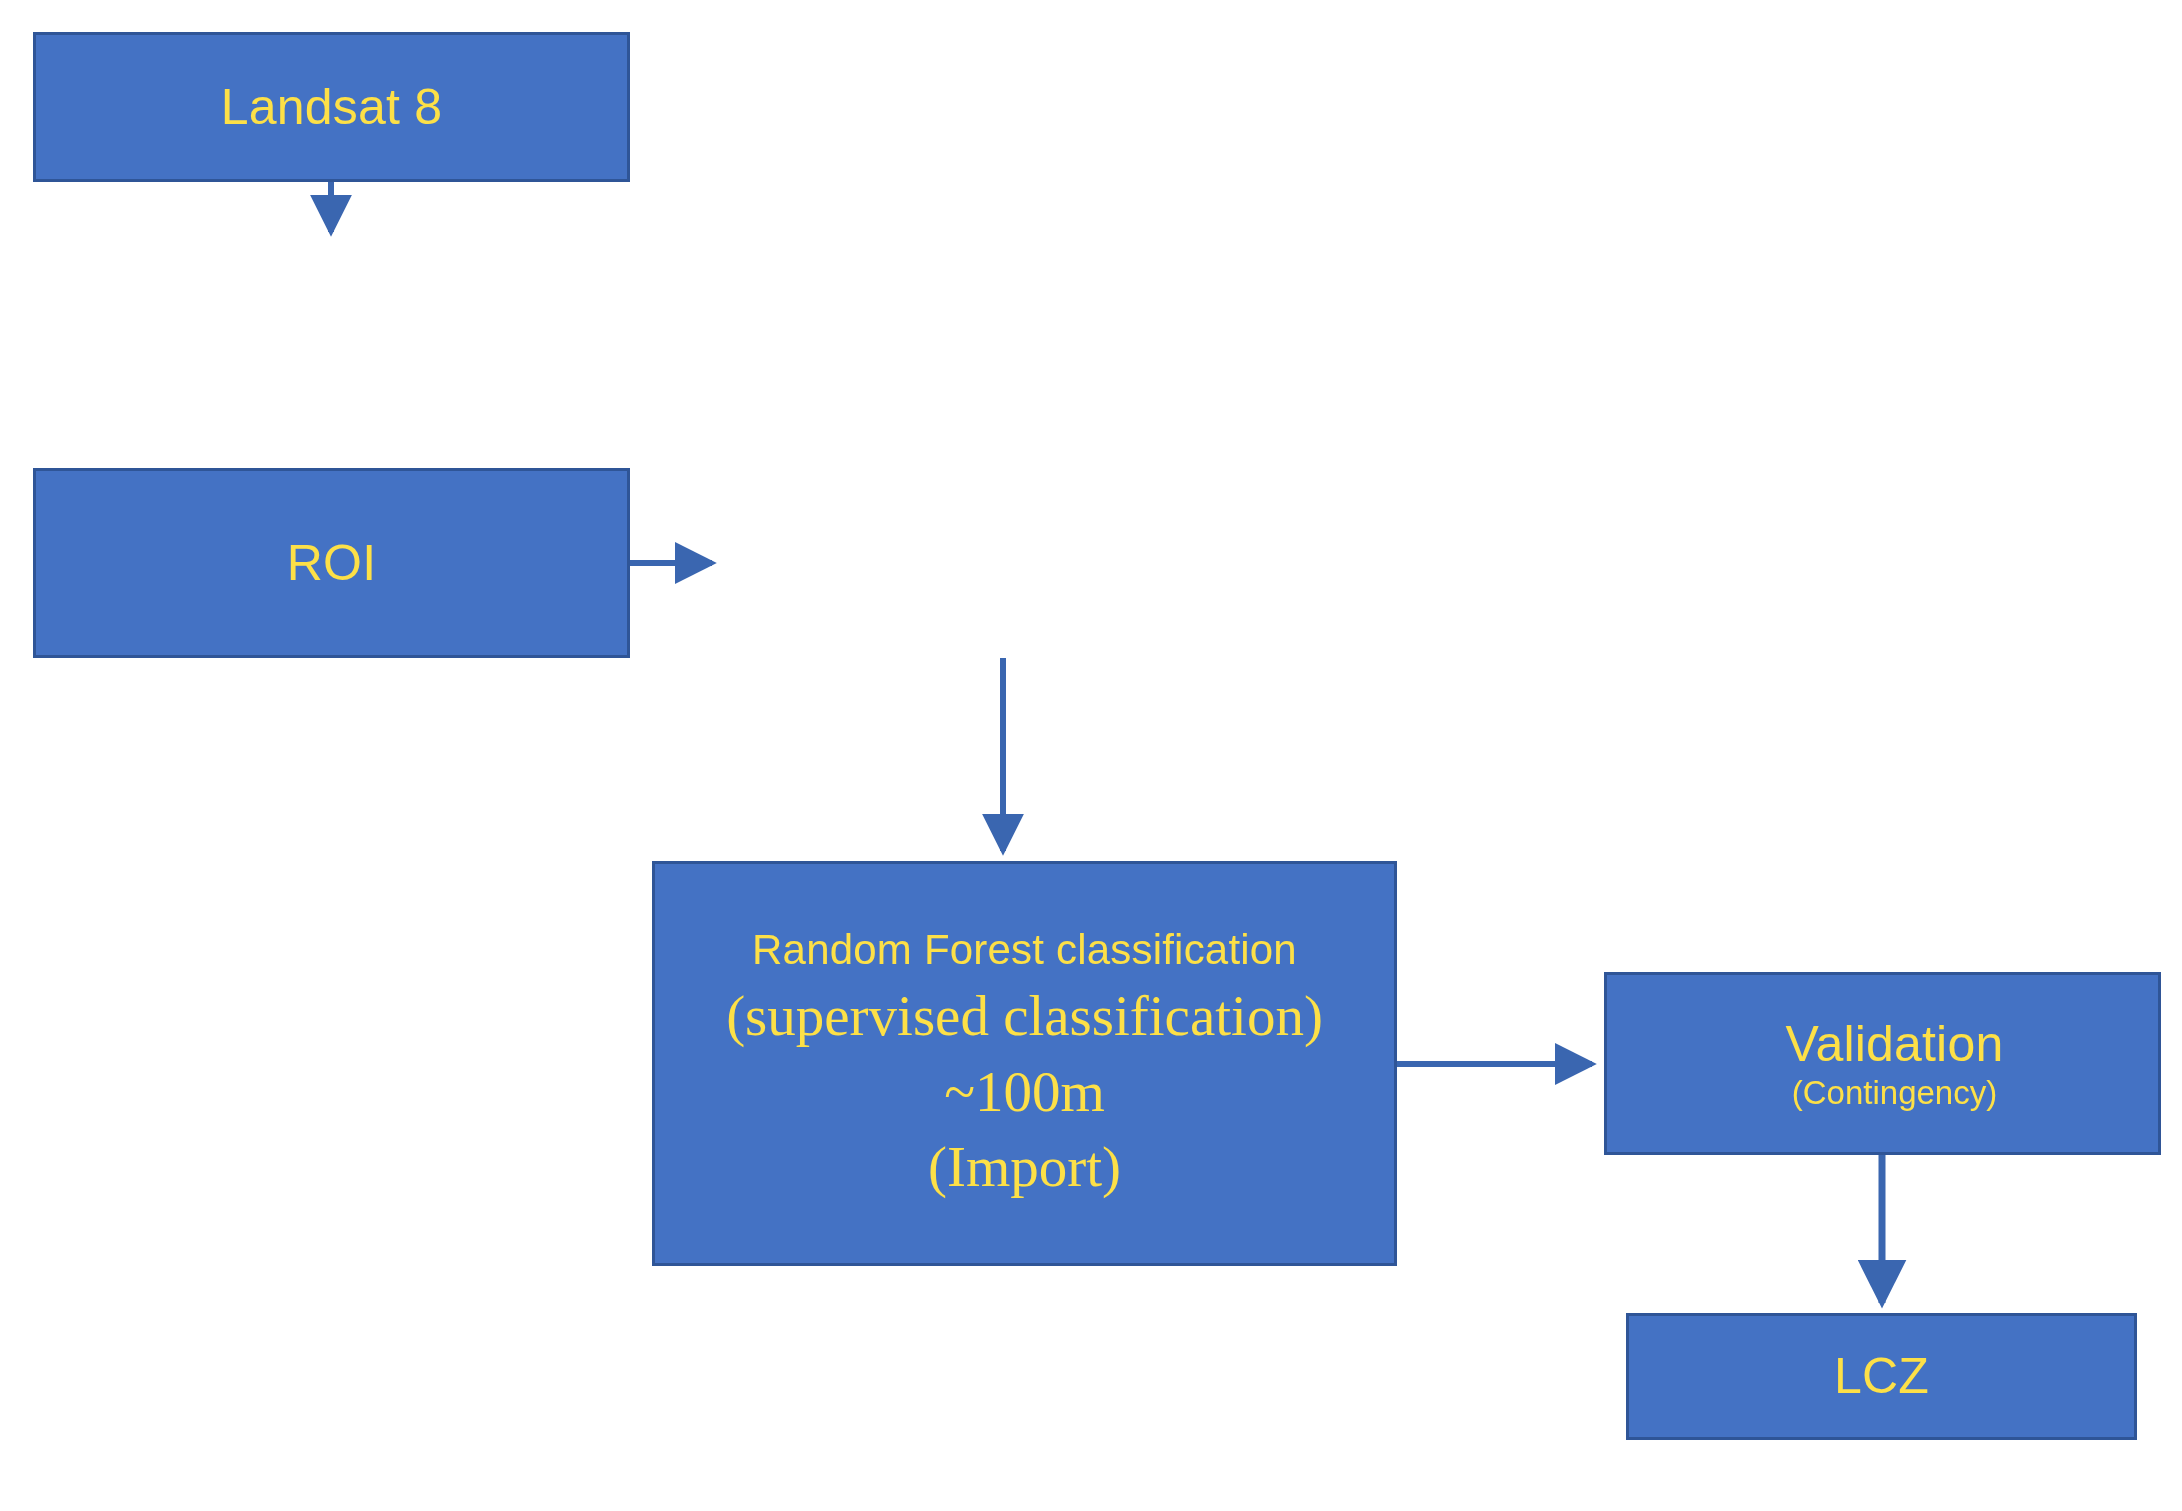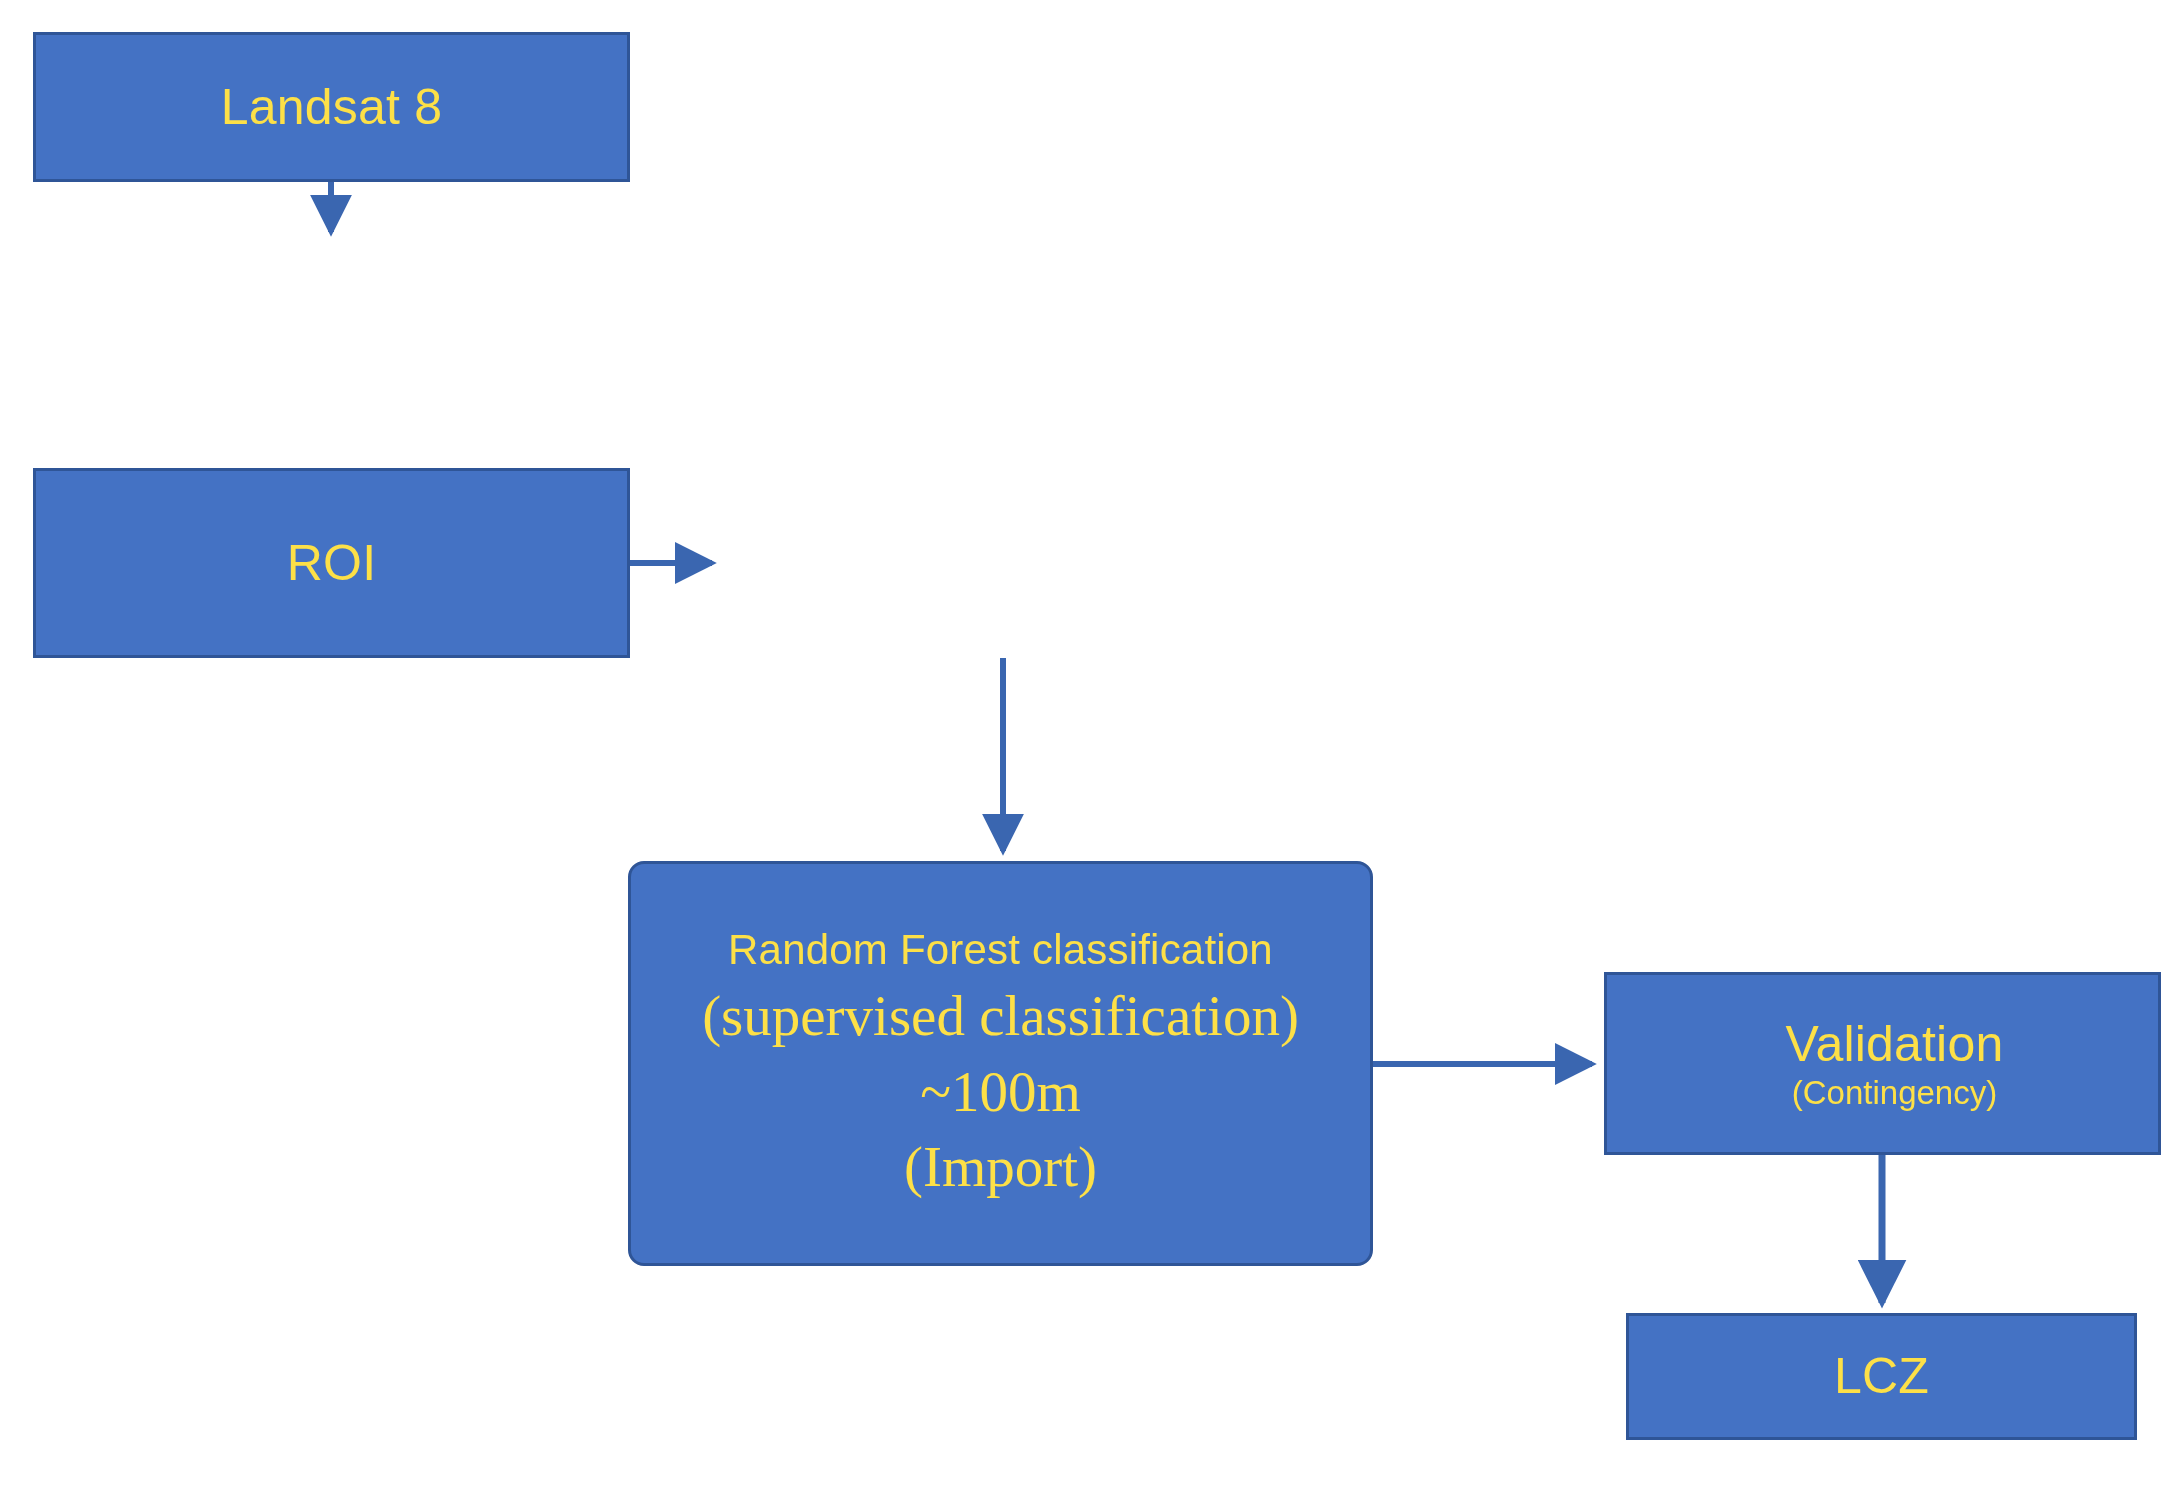--- a/index.html
+++ b/index.html
@@ -48,21 +48,21 @@
   }
   .node.multiline .sub {
     font-size: 57px;
     font-family: Liberation Serif, serif;
   }
   
   #node-landsat      { left: 33px;   top: 32px;   width: 597px;  height: 150px; }
   #node-bands        { left: 33px;   top: 242px;  width: 597px;  height: 166px; }
   #node-roi          { left: 33px;   top: 468px;  width: 597px;  height: 190px; }
   #node-import       { left: 724px;  top: 468px;  width: 559px;  height: 190px; }
-  #node-rf           { left: 628px;  top: 861px;  width: 745px;  height: 405px; border-radius: 16px; }
+  #node-rf           { left: 652px;  top: 861px;  width: 745px;  height: 405px; }
   #node-validation   { left: 1604px; top: 972px;  width: 557px;  height: 183px; padding-left: 24px; }
   #node-lcz          { left: 1626px; top: 1313px; width: 511px;  height: 127px; }
 
   
   #connectors {
     position: absolute;
     left: 0;
     top: 0;
     width: 2182px;
     height: 1511px;

